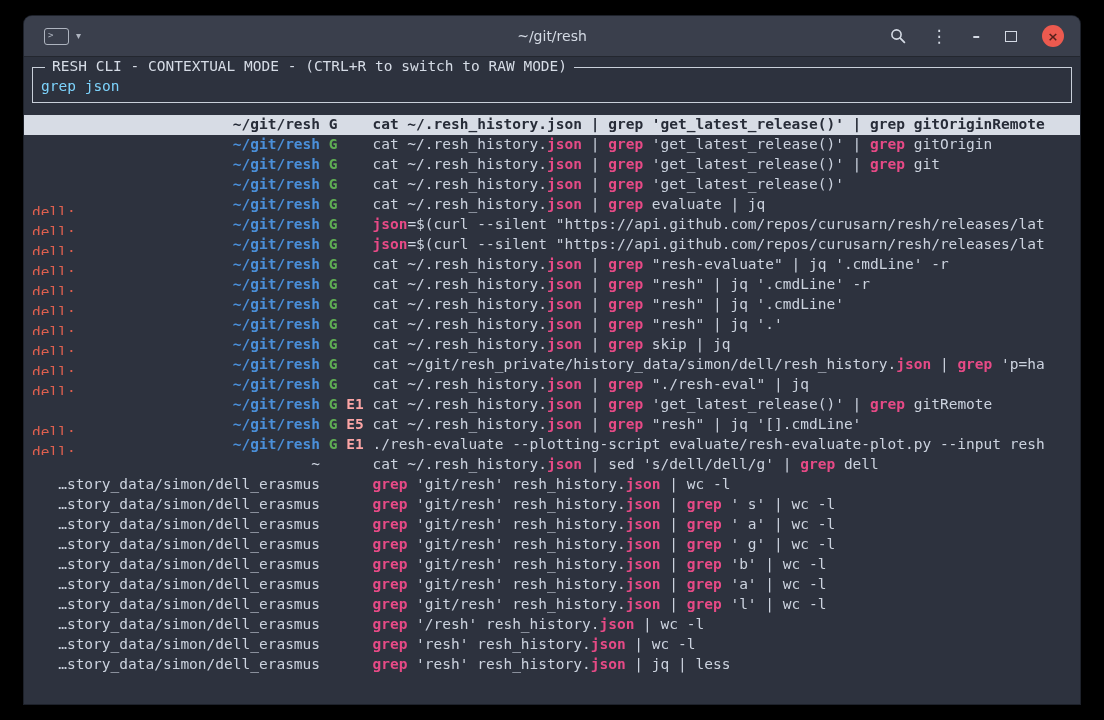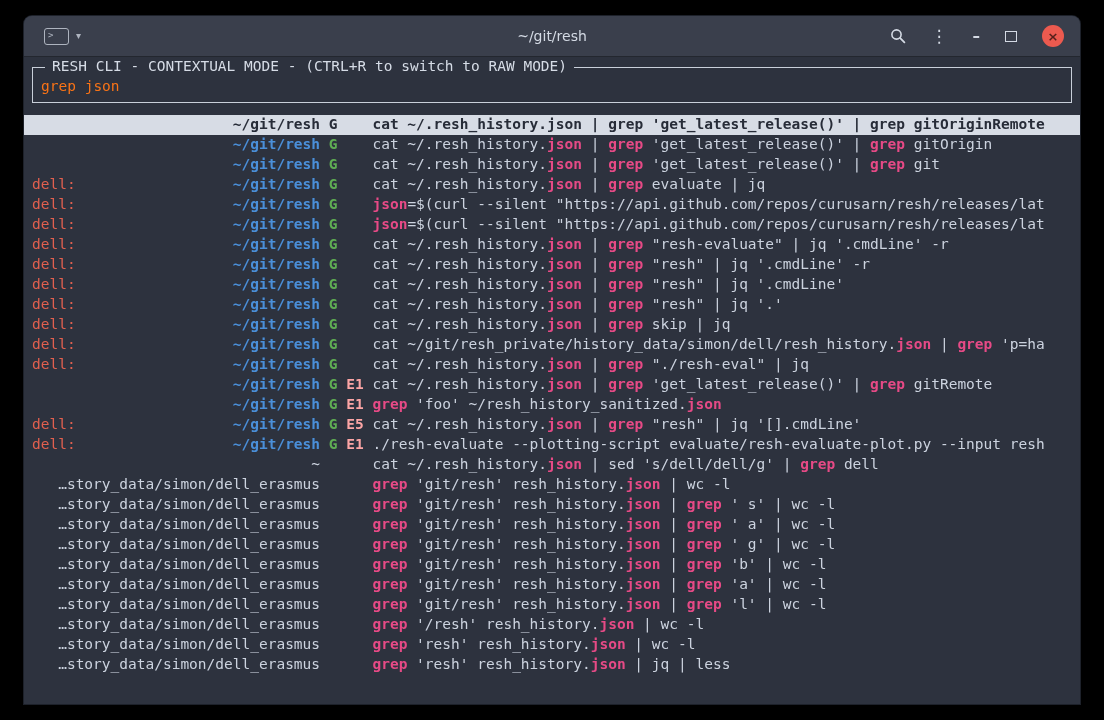--- a/index.html
+++ b/index.html
@@ -15,25 +15,25 @@
   .icon-btn{background:none;border:none;padding:0;color:#d4dae4;display:flex;align-items:center;justify-content:center;cursor:pointer;font-family:"DejaVu Sans",sans-serif;}
   .kebab-glyph{font-size:17px;line-height:17px;color:#d4dae4;}
   .min-glyph{font-size:15px;font-weight:bold;color:#d4dae4;}
   .restore-sq{display:inline-block;width:10px;height:9px;border:1.5px solid #d4dae4;}
   .close-btn{background:#ec5a4f;border:none;width:22px;height:22px;border-radius:50%;padding:0;cursor:pointer;display:flex;align-items:center;justify-content:center;}
   .close-glyph{color:#55201b;font:bold 13px/13px "DejaVu Sans",sans-serif;}
   
   .term{position:absolute;top:41px;left:0;right:0;bottom:0;padding:2px 8px 16px;font-size:14.5px;color:#ccd3df;overflow:hidden;}
   .searchbox{border:1px solid #c9d0da;position:relative;margin-top:8px;padding:9px 8px 7px;}
   .boxtitle{position:absolute;top:-10px;left:12px;background:#2d323e;padding:0 7px;color:#d6dce6;font-size:14.5px;white-space:pre;}
-  .query{color:#f97316;line-height:18px;white-space:pre;}
+  .query{color:#7dd3fc;line-height:18px;white-space:pre;}
   
   .list{margin:12px -8px 0;}
   .row{height:20px;line-height:18px;white-space:pre;overflow:hidden;position:relative;padding:0 8px;}
-  .host{position:absolute;left:8px;top:0;color:#e0604f;}
+  .host{position:absolute;left:8px;top:8px;color:#e0604f;}
   .dir{display:inline-block;width:33ch;text-align:right;font-weight:bold;vertical-align:top;}
   .dir.blue{color:#4a8fd9;}
   .dir.plain{color:#ccd3df;font-weight:normal;}
   .flags{display:inline-block;width:6ch;white-space:pre;font-weight:bold;vertical-align:top;}
   .fg-green{color:#5fae54;}
   .fg-red{color:#fca5a5;}
   .cmd{white-space:pre;}
   .cmd .p{color:#ccd3df;}
   .cmd .m{color:#e64a86;font-weight:bold;}
   .row.selected{background:#d7dce5;}
@@ -75,32 +75,32 @@
 
     <div class="term">
       <div class="searchbox">
         <span class="boxtitle">RESH CLI - CONTEXTUAL MODE - (CTRL+R to switch to RAW MODE)</span>
         <div class="query">grep json</div>
       </div>
       <div class="list">
           <div class="row selected"><span class="dir blue">~/git/resh</span><span class="flags"> <span class="fg-green">G</span></span><span class="cmd"><span class="p">cat ~/.resh_history.</span><span class="m">json</span><span class="p"> | </span><span class="m">grep</span><span class="p"> 'get_latest_release()' | </span><span class="m">grep</span><span class="p"> gitOriginRemote</span></span></div>
           <div class="row"><span class="dir blue">~/git/resh</span><span class="flags"> <span class="fg-green">G</span></span><span class="cmd"><span class="p">cat ~/.resh_history.</span><span class="m">json</span><span class="p"> | </span><span class="m">grep</span><span class="p"> 'get_latest_release()' | </span><span class="m">grep</span><span class="p"> gitOrigin</span></span></div>
           <div class="row"><span class="dir blue">~/git/resh</span><span class="flags"> <span class="fg-green">G</span></span><span class="cmd"><span class="p">cat ~/.resh_history.</span><span class="m">json</span><span class="p"> | </span><span class="m">grep</span><span class="p"> 'get_latest_release()' | </span><span class="m">grep</span><span class="p"> git</span></span></div>
+          <div class="row"><span class="dir blue">~/git/resh</span><span class="flags"> <span class="fg-green">G</span></span><span class="cmd"><span class="p">cat ~/.resh_history.</span><span class="m">json</span><span class="p"> | </span><span class="m">grep</span><span class="p"> 'get_latest_release()'</span></span></div>
           <div class="row"><span class="host">dell:</span><span class="dir blue">~/git/resh</span><span class="flags"> <span class="fg-green">G</span></span><span class="cmd"><span class="p">cat ~/.resh_history.</span><span class="m">json</span><span class="p"> | </span><span class="m">grep</span><span class="p"> evaluate | jq</span></span></div>
           <div class="row"><span class="host">dell:</span><span class="dir blue">~/git/resh</span><span class="flags"> <span class="fg-green">G</span></span><span class="cmd"><span class="m">json</span><span class="p">=$(curl --silent "https://api.github.com/repos/curusarn/resh/releases/lat</span></span></div>
           <div class="row"><span class="host">dell:</span><span class="dir blue">~/git/resh</span><span class="flags"> <span class="fg-green">G</span></span><span class="cmd"><span class="m">json</span><span class="p">=$(curl --silent "https://api.github.com/repos/curusarn/resh/releases/lat</span></span></div>
           <div class="row"><span class="host">dell:</span><span class="dir blue">~/git/resh</span><span class="flags"> <span class="fg-green">G</span></span><span class="cmd"><span class="p">cat ~/.resh_history.</span><span class="m">json</span><span class="p"> | </span><span class="m">grep</span><span class="p"> "resh-evaluate" | jq '.cmdLine' -r</span></span></div>
           <div class="row"><span class="host">dell:</span><span class="dir blue">~/git/resh</span><span class="flags"> <span class="fg-green">G</span></span><span class="cmd"><span class="p">cat ~/.resh_history.</span><span class="m">json</span><span class="p"> | </span><span class="m">grep</span><span class="p"> "resh" | jq '.cmdLine' -r</span></span></div>
           <div class="row"><span class="host">dell:</span><span class="dir blue">~/git/resh</span><span class="flags"> <span class="fg-green">G</span></span><span class="cmd"><span class="p">cat ~/.resh_history.</span><span class="m">json</span><span class="p"> | </span><span class="m">grep</span><span class="p"> "resh" | jq '.cmdLine'</span></span></div>
           <div class="row"><span class="host">dell:</span><span class="dir blue">~/git/resh</span><span class="flags"> <span class="fg-green">G</span></span><span class="cmd"><span class="p">cat ~/.resh_history.</span><span class="m">json</span><span class="p"> | </span><span class="m">grep</span><span class="p"> "resh" | jq '.'</span></span></div>
           <div class="row"><span class="host">dell:</span><span class="dir blue">~/git/resh</span><span class="flags"> <span class="fg-green">G</span></span><span class="cmd"><span class="p">cat ~/.resh_history.</span><span class="m">json</span><span class="p"> | </span><span class="m">grep</span><span class="p"> skip | jq</span></span></div>
           <div class="row"><span class="host">dell:</span><span class="dir blue">~/git/resh</span><span class="flags"> <span class="fg-green">G</span></span><span class="cmd"><span class="p">cat ~/git/resh_private/history_data/simon/dell/resh_history.</span><span class="m">json</span><span class="p"> | </span><span class="m">grep</span><span class="p"> 'p=ha</span></span></div>
           <div class="row"><span class="host">dell:</span><span class="dir blue">~/git/resh</span><span class="flags"> <span class="fg-green">G</span></span><span class="cmd"><span class="p">cat ~/.resh_history.</span><span class="m">json</span><span class="p"> | </span><span class="m">grep</span><span class="p"> "./resh-eval" | jq</span></span></div>
           <div class="row"><span class="dir blue">~/git/resh</span><span class="flags"> <span class="fg-green">G</span> <span class="fg-red">E1</span></span><span class="cmd"><span class="p">cat ~/.resh_history.</span><span class="m">json</span><span class="p"> | </span><span class="m">grep</span><span class="p"> 'get_latest_release()' | </span><span class="m">grep</span><span class="p"> gitRemote</span></span></div>
-          <div class="row"><span class="dir blue">~/git/resh</span><span class="flags"> <span class="fg-green">G</span> <span class="fg-red">E1</span></span><span class="cmd"><span class="m">grep</span><span class="p"> 'foo' ~/resh_history_sanitized.</span><span class="m">json</span></span></div>
           <div class="row"><span class="host">dell:</span><span class="dir blue">~/git/resh</span><span class="flags"> <span class="fg-green">G</span> <span class="fg-red">E5</span></span><span class="cmd"><span class="p">cat ~/.resh_history.</span><span class="m">json</span><span class="p"> | </span><span class="m">grep</span><span class="p"> "resh" | jq '[].cmdLine'</span></span></div>
           <div class="row"><span class="host">dell:</span><span class="dir blue">~/git/resh</span><span class="flags"> <span class="fg-green">G</span> <span class="fg-red">E1</span></span><span class="cmd"><span class="p">./resh-evaluate --plotting-script evaluate/resh-evaluate-plot.py --input resh</span></span></div>
           <div class="row"><span class="dir plain">~</span><span class="flags"></span><span class="cmd"><span class="p">cat ~/.resh_history.</span><span class="m">json</span><span class="p"> | sed 's/dell/dell/g' | </span><span class="m">grep</span><span class="p"> dell</span></span></div>
           <div class="row"><span class="dir plain">…story_data/simon/dell_erasmus</span><span class="flags"></span><span class="cmd"><span class="m">grep</span><span class="p"> 'git/resh' resh_history.</span><span class="m">json</span><span class="p"> | wc -l</span></span></div>
           <div class="row"><span class="dir plain">…story_data/simon/dell_erasmus</span><span class="flags"></span><span class="cmd"><span class="m">grep</span><span class="p"> 'git/resh' resh_history.</span><span class="m">json</span><span class="p"> | </span><span class="m">grep</span><span class="p"> ' s' | wc -l</span></span></div>
           <div class="row"><span class="dir plain">…story_data/simon/dell_erasmus</span><span class="flags"></span><span class="cmd"><span class="m">grep</span><span class="p"> 'git/resh' resh_history.</span><span class="m">json</span><span class="p"> | </span><span class="m">grep</span><span class="p"> ' a' | wc -l</span></span></div>
           <div class="row"><span class="dir plain">…story_data/simon/dell_erasmus</span><span class="flags"></span><span class="cmd"><span class="m">grep</span><span class="p"> 'git/resh' resh_history.</span><span class="m">json</span><span class="p"> | </span><span class="m">grep</span><span class="p"> ' g' | wc -l</span></span></div>
           <div class="row"><span class="dir plain">…story_data/simon/dell_erasmus</span><span class="flags"></span><span class="cmd"><span class="m">grep</span><span class="p"> 'git/resh' resh_history.</span><span class="m">json</span><span class="p"> | </span><span class="m">grep</span><span class="p"> 'b' | wc -l</span></span></div>
           <div class="row"><span class="dir plain">…story_data/simon/dell_erasmus</span><span class="flags"></span><span class="cmd"><span class="m">grep</span><span class="p"> 'git/resh' resh_history.</span><span class="m">json</span><span class="p"> | </span><span class="m">grep</span><span class="p"> 'a' | wc -l</span></span></div>
           <div class="row"><span class="dir plain">…story_data/simon/dell_erasmus</span><span class="flags"></span><span class="cmd"><span class="m">grep</span><span class="p"> 'git/resh' resh_history.</span><span class="m">json</span><span class="p"> | </span><span class="m">grep</span><span class="p"> 'l' | wc -l</span></span></div>

